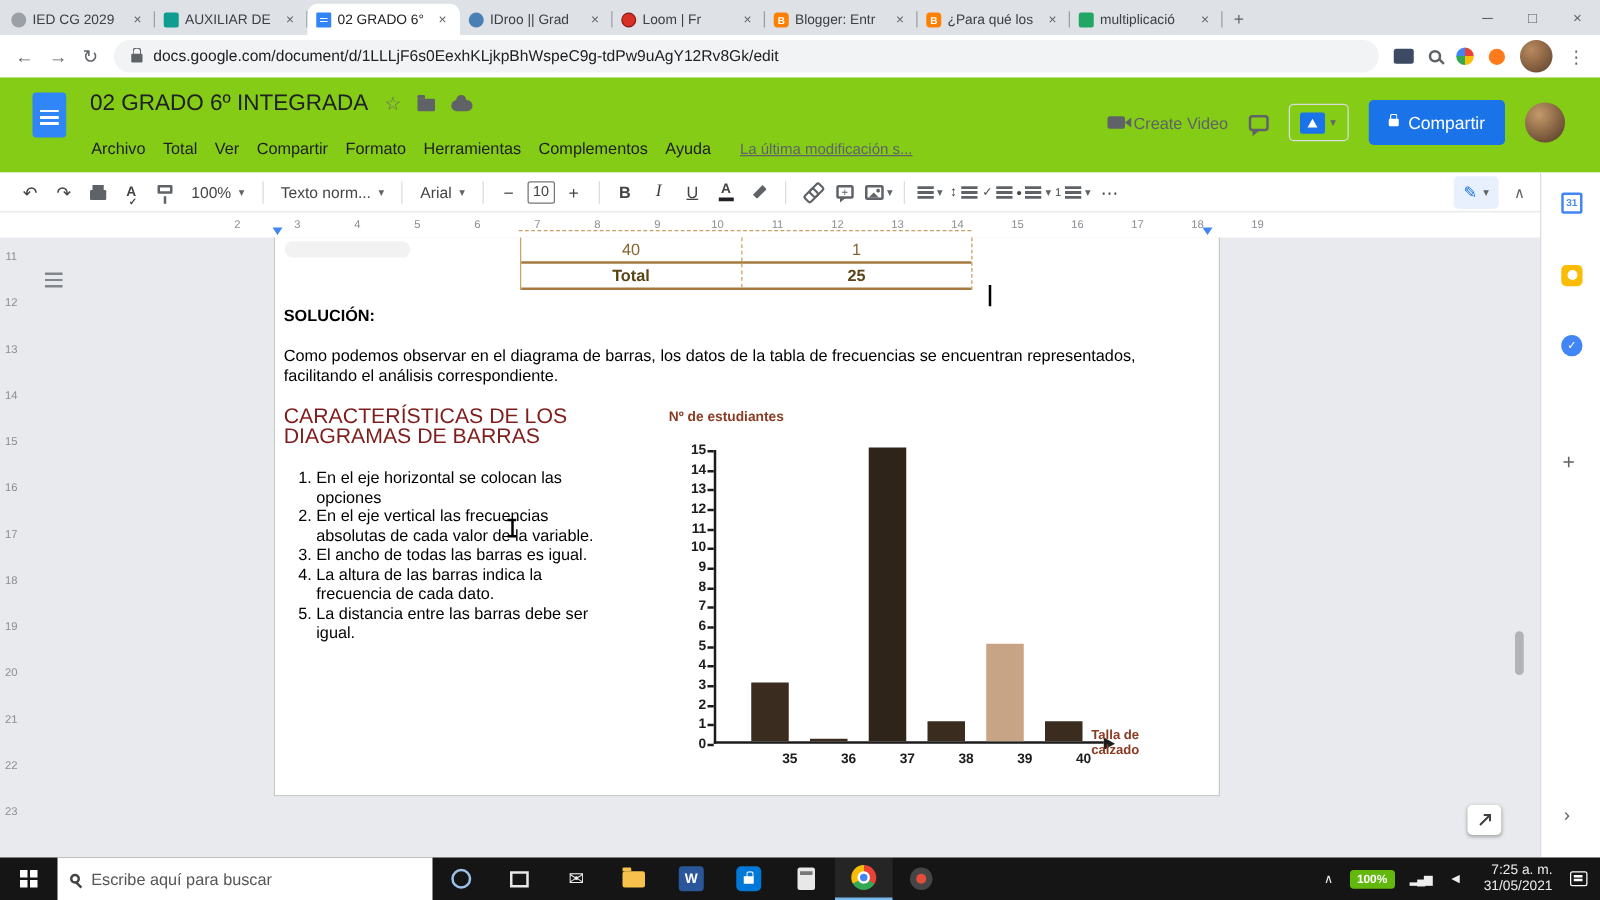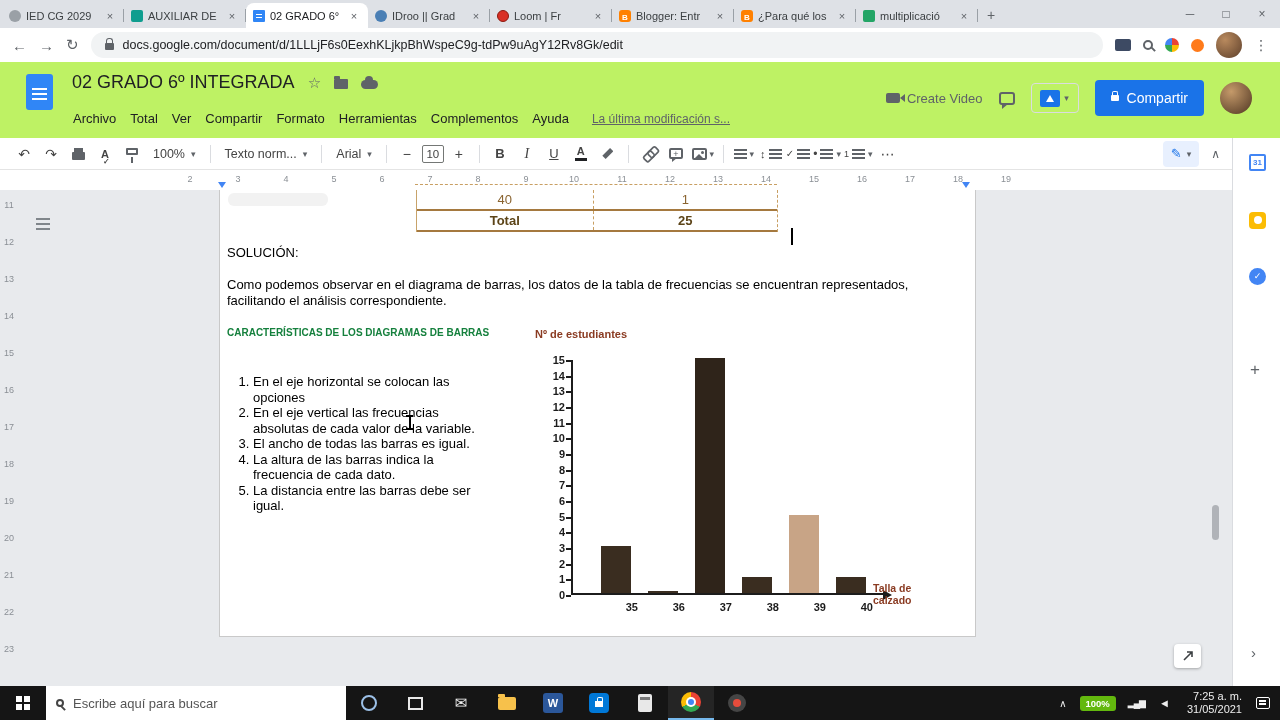--- a/index.html
+++ b/index.html
@@ -32,21 +32,21 @@
 .lock{width:9px;height:7px;background:#5f6368;border-radius:1px;position:relative;margin-top:3px;flex:none}
 .lock::before{content:"";position:absolute;left:1px;top:-5px;width:5px;height:5px;border:1.5px solid #5f6368;border-bottom:none;border-radius:3px 3px 0 0}
 .cast{width:16px;height:12px;background:#3d4a63;border-radius:2px}
 .mag{width:10px;height:10px;border:2px solid #5f6368;border-radius:50%;position:relative}
 .mag::after{content:"";position:absolute;width:6px;height:2px;background:#5f6368;right:-5px;bottom:-2px;transform:rotate(45deg)}
 .pinwheel{width:14px;height:14px;border-radius:50%;background:conic-gradient(#ea4335 0 25%,#fbbc05 0 50%,#34a853 0 75%,#4285f4 0 100%)}
 .loomext{width:13px;height:13px;border-radius:50%;background:#ff7a1a}
 .avatar{width:26px;height:26px;border-radius:50%;background:radial-gradient(circle at 35% 30%,#b98a5e,#5d3f2a)}
 .kebab{color:#5f6368;font-size:14px}
 
-.docsheader{position:absolute;top:62px;left:0;width:1280px;height:76px;background:#bef264}
+.docsheader{position:absolute;top:62px;left:0;width:1280px;height:76px;background:#84cc16}
 .docs-logo{position:absolute;left:26px;top:12px;width:27px;height:36px;background:#3086f6;border-radius:3px}
 .docs-logo::after{content:"";position:absolute;left:6px;top:14px;width:15px;height:14px;background:repeating-linear-gradient(#fff 0 2px,transparent 2px 5px)}
 .title-row{position:absolute;left:72px;top:10px;display:flex;align-items:center;gap:13px}
 .doc-title{font-size:18px;color:#202124}
 .star{color:#5f6368;font-size:15px}
 .folder-ico{width:14px;height:10px;background:#5f6368;border-radius:1px;position:relative;margin-top:3px}
 .folder-ico::before{content:"";position:absolute;top:-3px;left:0;width:6px;height:3px;background:#5f6368;border-radius:1px 1px 0 0}
 .cloud-ico{width:17px;height:9px;background:#5f6368;border-radius:5px;position:relative;margin-top:4px}
 .cloud-ico::before{content:"";position:absolute;left:4px;top:-4px;width:8px;height:8px;background:#5f6368;border-radius:50%}
 .menu-row{position:absolute;left:66px;top:46px;display:flex;align-items:center;font-size:13px;color:#202124}
@@ -108,23 +108,23 @@
 .outline-btn{position:absolute;left:36px;top:28px;width:14px;height:12px;background:linear-gradient(#80868b 0 2px,transparent 2px 5px,#80868b 5px 7px,transparent 7px 10px,#80868b 10px 12px)}
 .page{position:absolute;left:219px;top:0;width:757px;height:447px;background:#fff;border:1px solid #c9c9c9;border-top:none}
 .redact{position:absolute;left:8px;top:3px;width:100px;height:13px;background:#f2f2f2;border-radius:6px}
 .doc-table{position:absolute;left:196px;top:0;width:362px;border-left:1px solid #c8a36a;border-right:1px dashed #c89f63}
 .t-row{display:flex;height:21px;border-bottom:2px solid #a5793f;align-items:center;font-size:13px;color:#8a6430}
 .t-row.boldrow{font-weight:bold;color:#5c4418}
 .t-cell{height:100%;display:flex;align-items:center;justify-content:center}
 .t-cell.c1{width:177px;border-right:1px dashed #c89f63}
 .t-cell.c2{width:184px}
 .caret-doc{position:absolute;left:571px;top:38px;width:2px;height:17px;background:#000}
-.sol{position:absolute;left:7px;top:55px;font-size:13px;font-weight:normal;color:#000}
+.sol{position:absolute;left:7px;top:55px;font-size:13px;font-weight:bold;color:#000}
 .intro{position:absolute;left:7px;top:87px;width:726px;font-size:13px;line-height:15.5px;color:#000}
-.charhead{position:absolute;left:7px;top:135px;width:282px;font-size:10px;line-height:15.5px;font-weight:bold;color:#15803d}
+.charhead{position:absolute;left:7px;top:135px;width:282px;font-size:17px;line-height:15.5px;font-weight:normal;color:#7f1d1d}
 #char-list{position:absolute;left:7px;top:184px;width:256px;font-size:13px;line-height:15.5px;color:#000;padding-left:26px}
 .ibeam{position:absolute;left:185px;top:225px;width:9px;height:15px}
 .ibeam::before{content:"";position:absolute;left:4px;top:1px;width:2px;height:13px;background:#000}
 .ibeam::after{content:"";position:absolute;left:1px;top:0;width:7px;height:2px;background:#000;box-shadow:0 13px 0 #000}
 
 #chart{position:absolute;left:301px;top:135px;width:430px;height:296px}
 .chart-ylabel{position:absolute;left:14px;top:3px;font-size:11px;font-weight:bold;color:#8a3b22}
 #plot{position:absolute;left:50px;top:35px;width:312px;height:235px;border-left:2px solid #1c1c1c;border-bottom:2px solid #1c1c1c}
 .chart-bar{position:absolute;bottom:0;width:30px}
 .ytick-label{position:absolute;left:20px;width:24px;text-align:right;font-size:11px;font-weight:bold;color:#1c1c1c}

